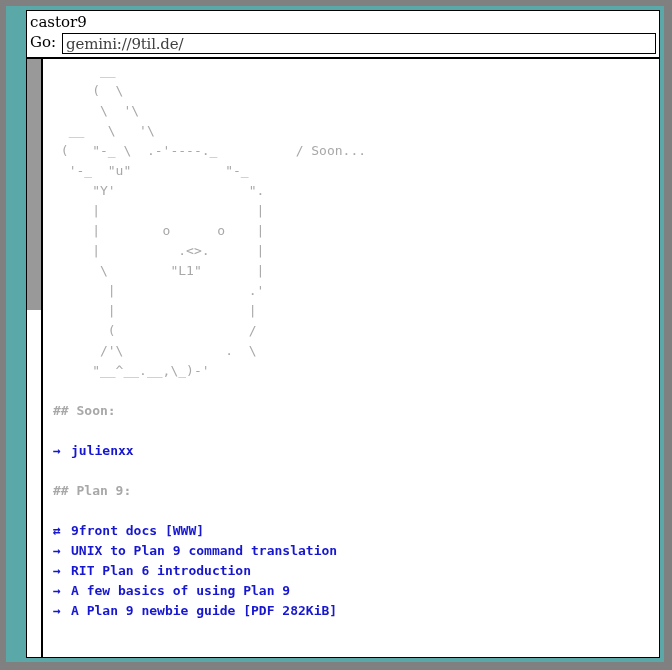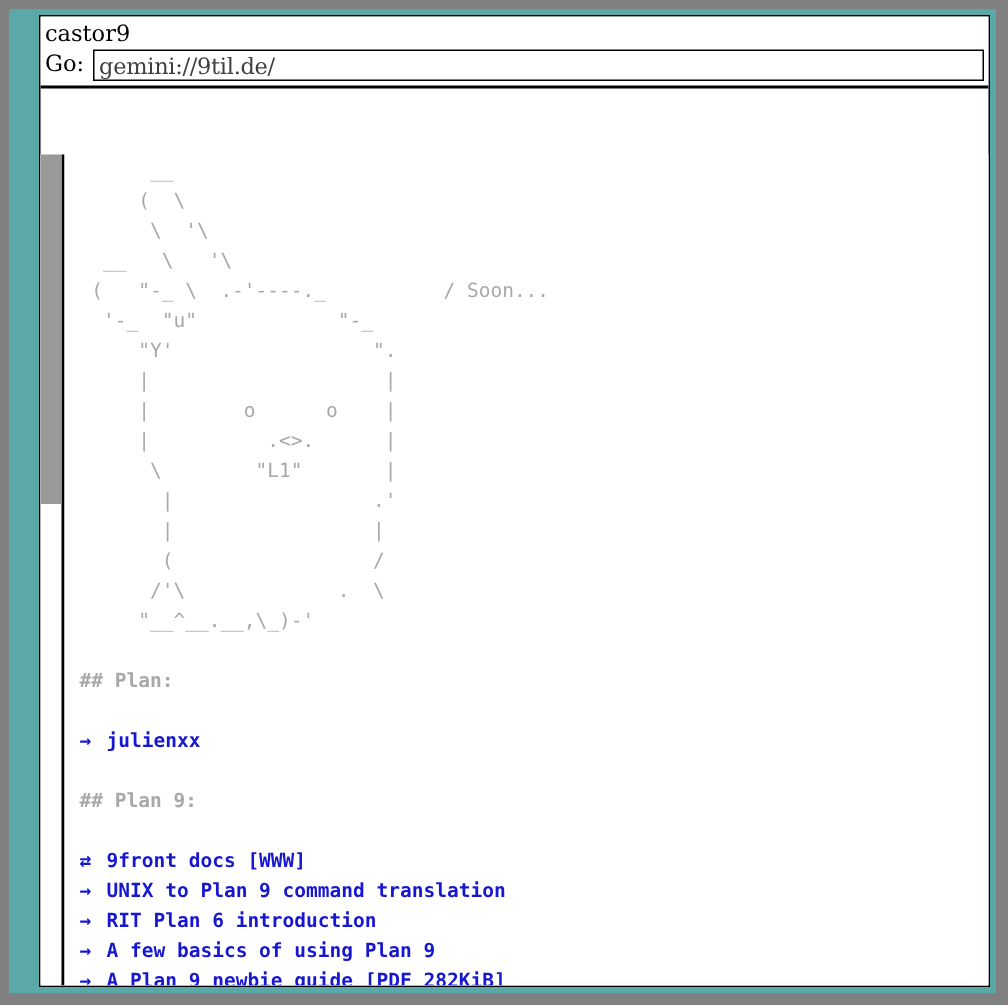--- a/index.html
+++ b/index.html
@@ -95,21 +95,20 @@
     background: #000000;
     flex: 0 0 auto;
   }
 
   
   #body-region {
     flex: 1 1 auto;
     display: flex;
     min-height: 0;
     background: #ffffff;
-    margin-top: 44px;
   }
   #scrollbar {
     width: 14px;
     flex: 0 0 14px;
     background: #ffffff;
     border-right: 2px solid #000000;
     position: relative;
   }
   #scroll-thumb {
     position: absolute;
@@ -204,21 +203,21 @@
      |        o      o    |
      |          .&lt;&gt;.      |
       \        "L1"       |
        |                 .'
        |                 |
        (                 /
       /'\             .  \
      "__^__.__,\_)-'</pre>
           <div id="sections-host">
               <div class="gem-blank"></div>
-              <div class="gem-h2">## Plan:</div>
+              <div class="gem-h2">## Soon:</div>
               <div class="gem-blank"></div>
               <a class="gem-link"><span class="arrow">→</span><span>julienxx</span></a>
               <div class="gem-blank"></div>
               <div class="gem-h2">## Plan 9:</div>
               <div class="gem-blank"></div>
               <a class="gem-link"><span class="arrow">⇄</span><span>9front docs [WWW]</span></a>
               <a class="gem-link"><span class="arrow">→</span><span>UNIX to Plan 9 command translation</span></a>
               <a class="gem-link"><span class="arrow">→</span><span>RIT Plan 6 introduction</span></a>
               <a class="gem-link"><span class="arrow">→</span><span>A few basics of using Plan 9</span></a>
               <a class="gem-link"><span class="arrow">→</span><span>A Plan 9 newbie guide [PDF 282KiB]</span></a>

